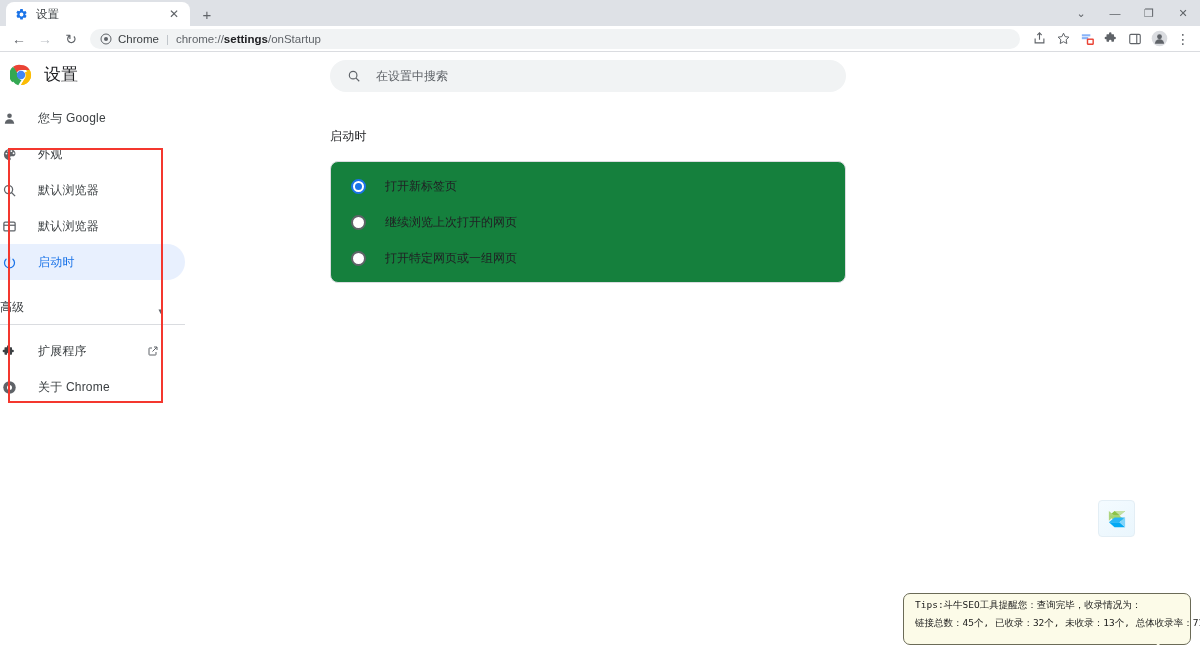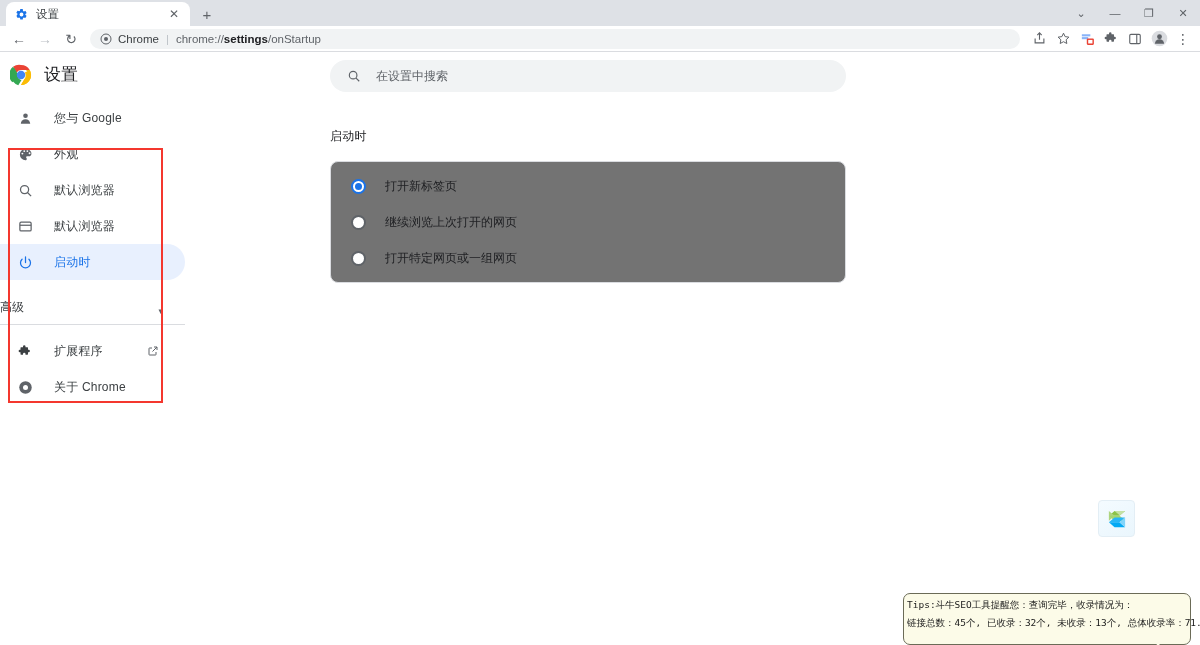--- a/index.html
+++ b/index.html
@@ -100,21 +100,21 @@
     position: absolute; top: 11px; left: 10px;
     display: flex; align-items: center;
   }
   .chrome-logo { width: 22px; height: 22px; margin-right: 12px; }
   .settings-title { font-size: 17px; color: #202124; font-weight: 400; }
 
   
   .sidebar { position: absolute; top: 48px; left: 0; width: 200px; }
   .menu-item {
     height: 36px; display: flex; align-items: center;
-    padding-left: 16px; border-radius: 0 18px 18px 0;
+    padding-left: 0; border-radius: 0 18px 18px 0;
     width: 185px;
   }
   .menu-item .mi-icon {
     width: 18px; flex: 0 0 18px; height: 18px;
     display: flex; align-items: center; justify-content: center;
     color: #5f6368; margin-right: 20px;
   }
   .menu-item .mi-label { font-size: 12px; color: #3c4043; letter-spacing:.2px; }
   .menu-item.active { background: #e8f0fe; }
   .menu-item.active .mi-icon { color: #1a73e8; }
@@ -149,21 +149,21 @@
     width: 516px;
   }
   .search-icon { width: 16px; height:16px; color:#5f6368; margin-right: 14px; display:flex; align-items:center; justify-content:center; }
   .search-placeholder { font-size: 12px; color: #5f6368; }
 
   .section-label {
     margin-top: 36px; font-size: 12px; color: #202124; letter-spacing:.3px;
   }
   .card {
     margin-top: 16px; width: 516px;
-    background: #737373;
+    background: #15803d;
     border: 1px solid #dadce0;
     border-radius: 8px;
     padding: 6px 0;
   }
   .radio-row { height: 36px; display: flex; align-items: center; padding-left: 20px; }
   .radio {
     width: 15px; height: 15px; border-radius: 50%;
     border: 2px solid #5f6368;
     margin-right: 19px; flex: 0 0 15px;
     display: flex; align-items: center; justify-content: center;
@@ -184,21 +184,21 @@
     display: flex; align-items: center; justify-content: center;
   }
 
   
   .tooltip {
     position: absolute; left: 903px; top: 593px;
     width: 288px; height: 52px;
     background: #fcfbe8;
     border: 1px solid #6b6b57;
     border-radius: 7px;
-    padding: 6px 8px 0 3px;
+    padding: 6px 8px 0 11px;
     font-family: "DejaVu Sans Mono", "Liberation Mono", monospace;
   }
   .tooltip-line { font-size: 9.5px; color: #1a1a1a; white-space: nowrap; line-height: 1.15; }
   .tooltip-line + .tooltip-line { margin-top: 7px; }
   .tooltip-tail {
     position: absolute; left: 1150px; top: 637px;
     width: 0; height: 0;
     border-left: 9px solid transparent;
     border-right: 2px solid transparent;
     border-top: 10px solid #fcfbe8;

